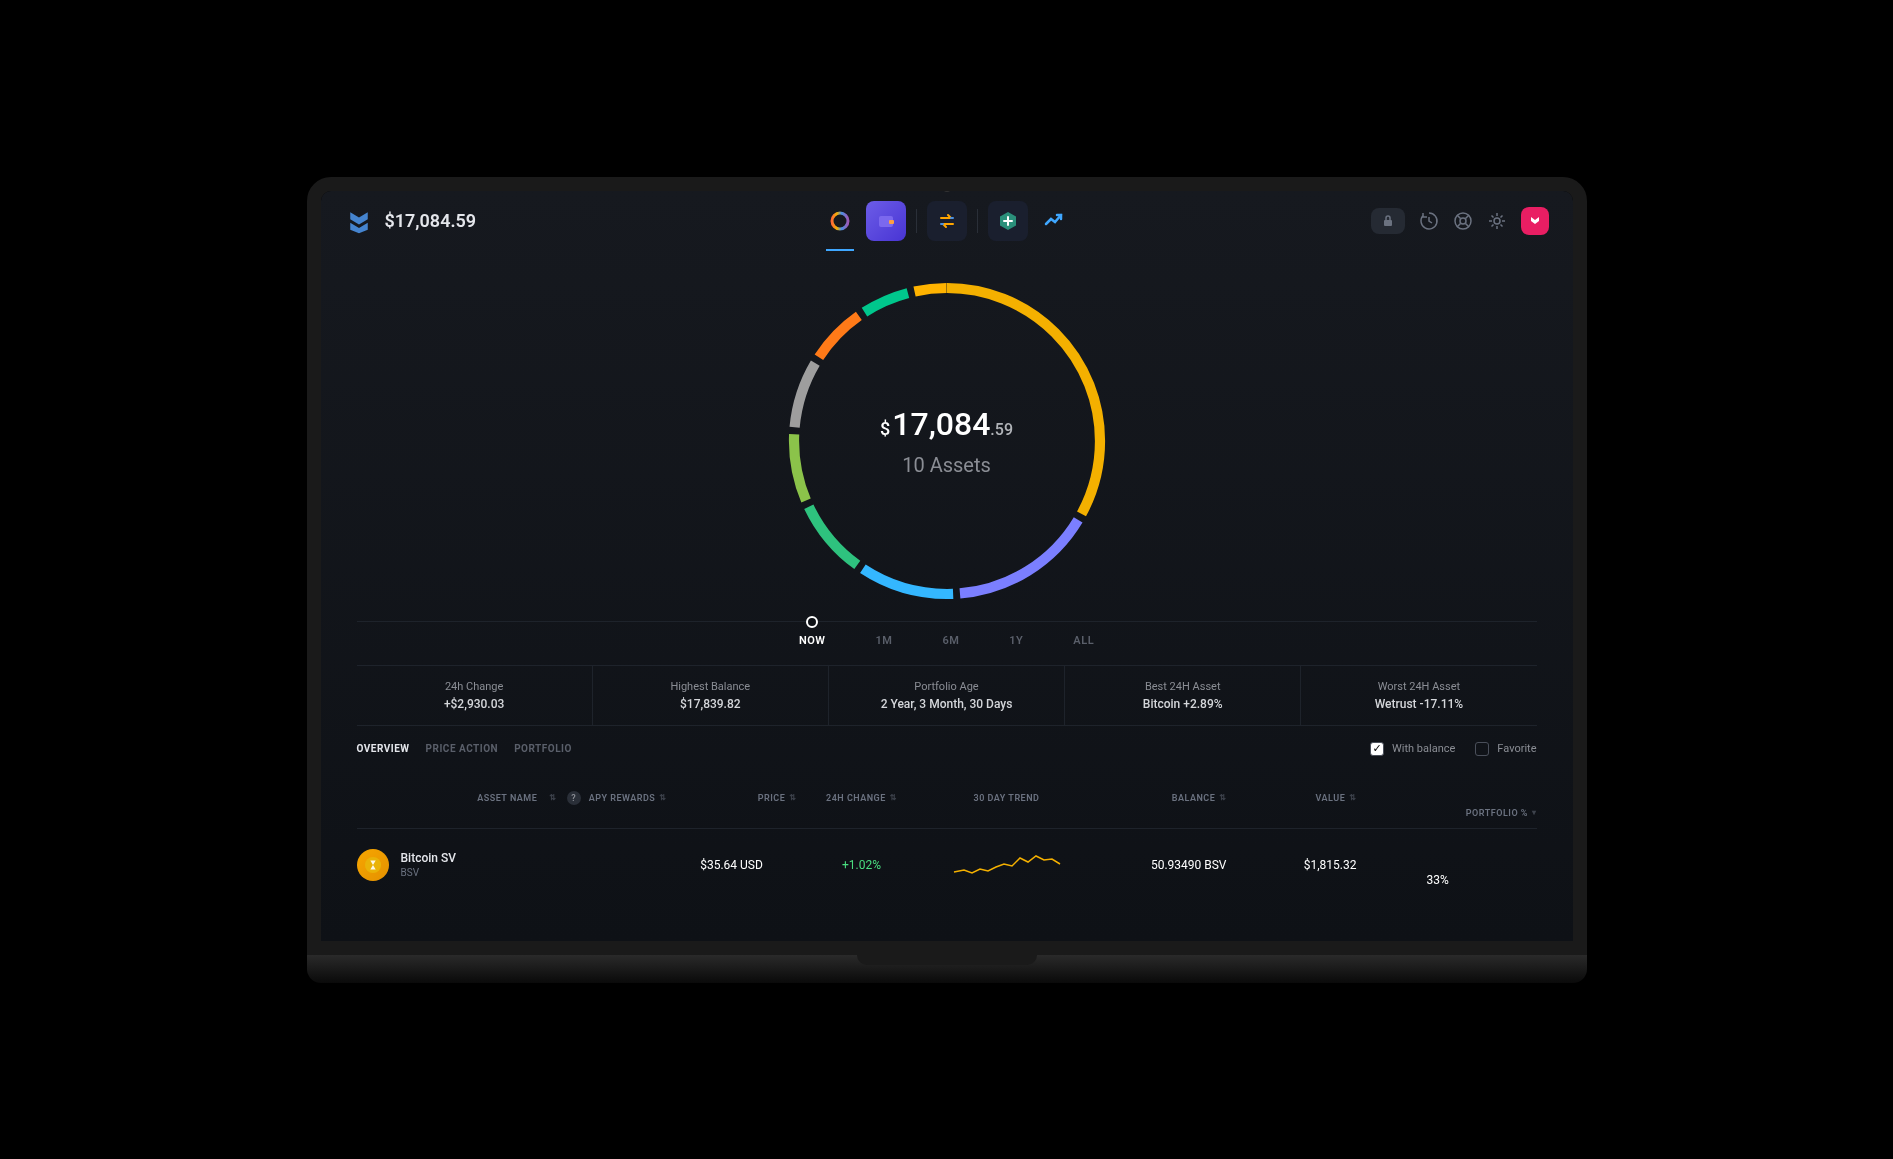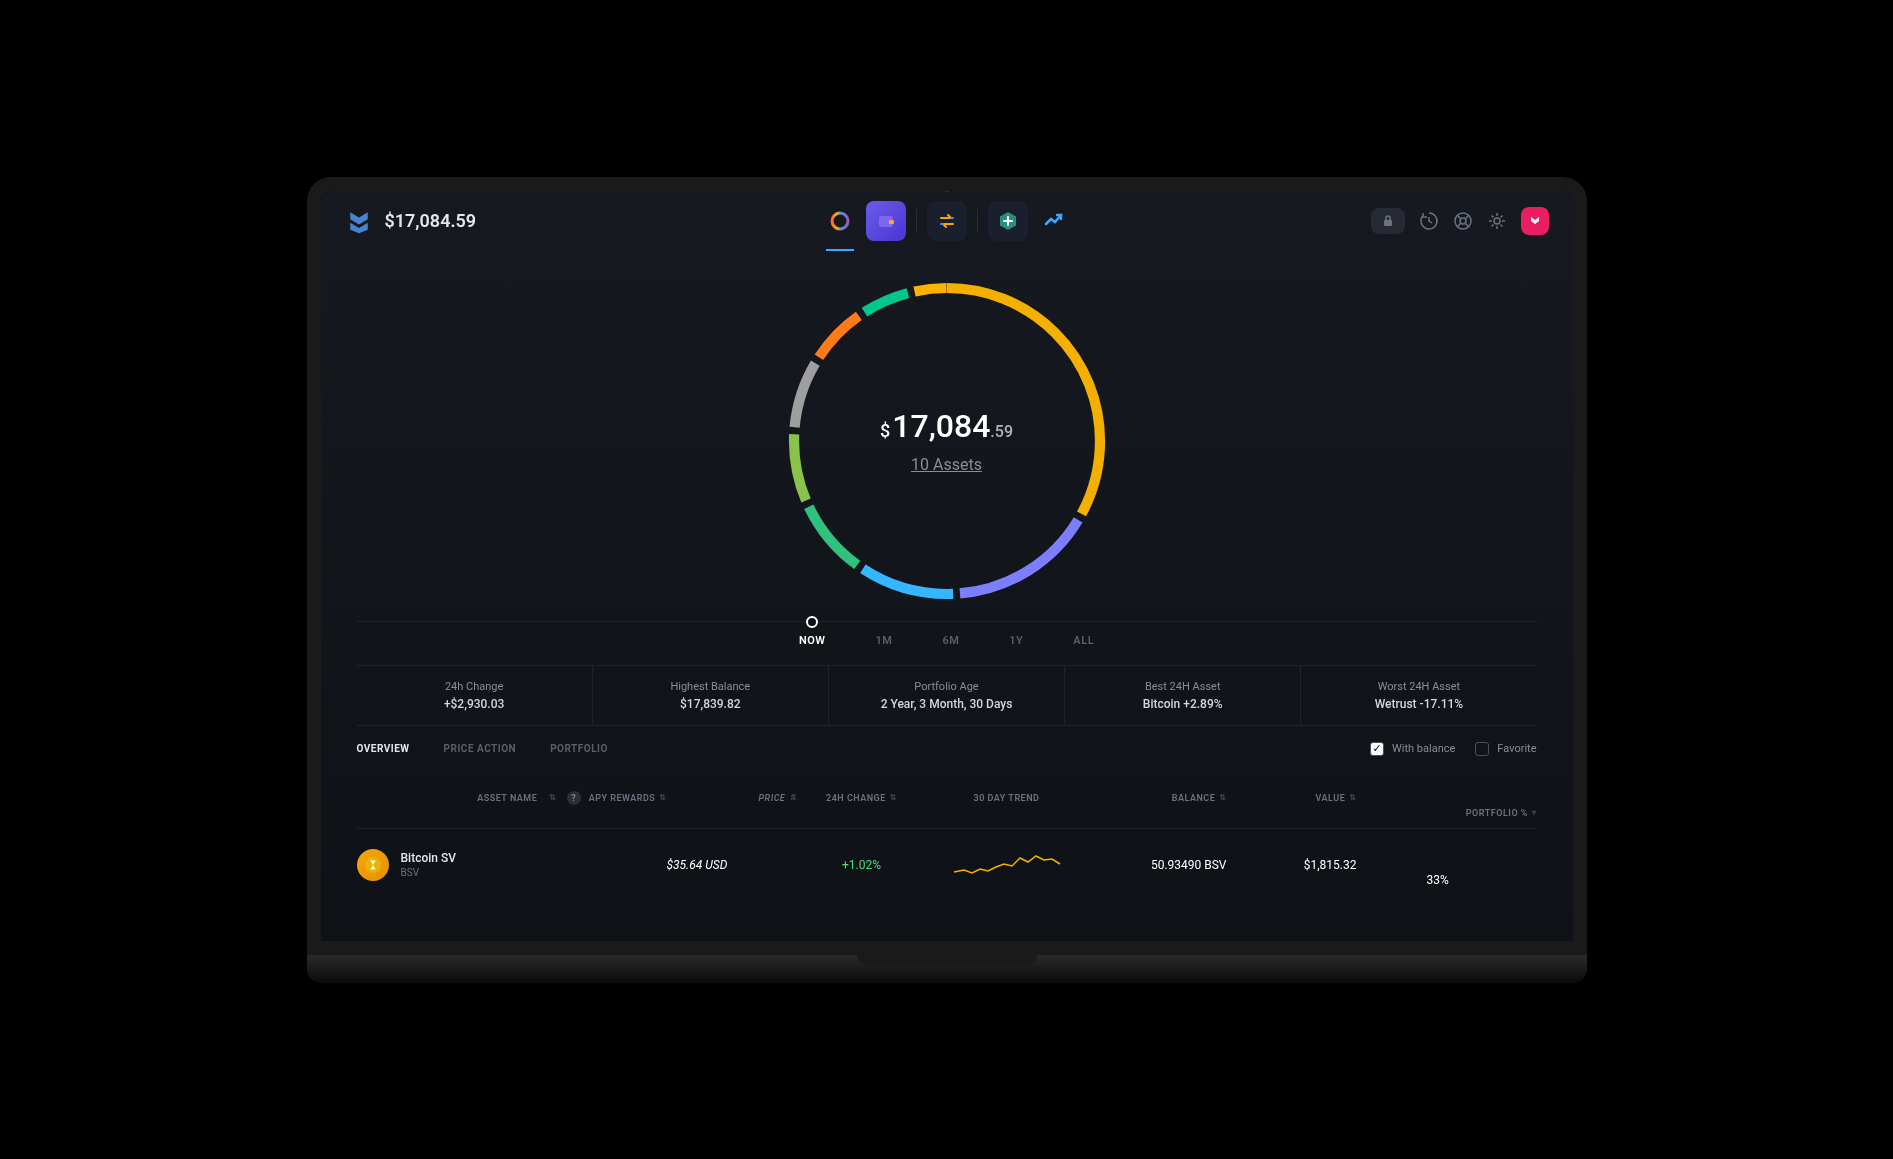--- a/index.html
+++ b/index.html
@@ -172,24 +172,23 @@
 }
 .donut-balance .currency {
   font-size: 18px;
   margin-right: 2px;
 }
 .donut-balance .cents {
   font-size: 16px;
   color: #b0b3b8;
 }
 .donut-assets {
-  font-size: 16px;
+  font-size: 20px;
   color: #8a8d94;
   margin-top: 10px;
-  text-decoration: underline;
 }
 .time-tabs {
   display: flex;
   justify-content: center;
   gap: 50px;
   padding: 12px 0 18px;
   border-top: 1px solid #1e232b;
 }
 .time-tab {
   font-size: 11px;
@@ -236,21 +235,21 @@
   color: #d4d6da;
   font-weight: 500;
 }
 .table-controls {
   display: flex;
   align-items: center;
   padding: 16px 0 12px;
 }
 .view-tabs {
   display: flex;
-  gap: 34px;
+  gap: 16px;
 }
 .view-tab {
   font-size: 10px;
   font-weight: 700;
   color: #5a5f6a;
   cursor: pointer;
   letter-spacing: 0.5px;
 }
 .view-tab.active { color: #e4e6eb; }
 .filters {
@@ -292,21 +291,21 @@
 .th { display: flex; align-items: center; gap: 4px; justify-content: flex-end; }
 .sort-icon { font-size: 8px; opacity: 0.5; }
 .table-row {
   display: flex;
   align-items: center;
   padding: 14px 0;
 }
 .td { font-size: 12px; }
 .col-asset { width: 200px; display: flex; align-items: center; gap: 12px; }
 .col-apy { width: 110px; }
-.col-price { width: 130px; text-align: left; font-style: italic; }
+.col-price { width: 130px; text-align: center; }
 .col-change { width: 130px; text-align: center; }
 .col-trend { width: 160px; display:flex; justify-content:center; }
 .col-balance { width: 140px; text-align: right; }
 .col-value { width: 130px; text-align: right; }
 .col-portfolio { width: 110px; text-align: left; margin-left:auto;margin-top:30px; }
 .asset-icon {
   width: 32px;
   height: 32px;
   border-radius: 50%;
   background: linear-gradient(135deg, #f7a600, #e49100);

